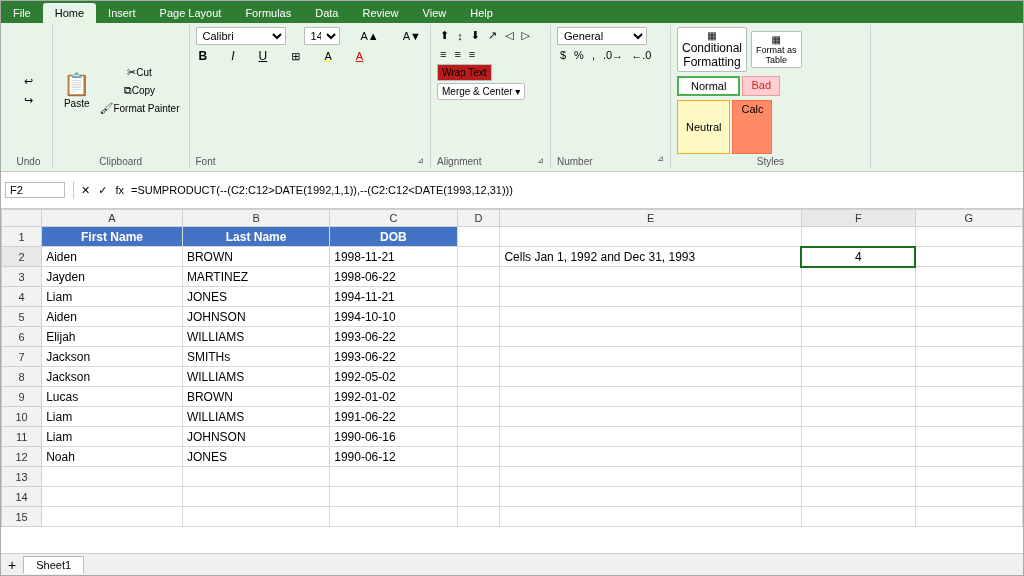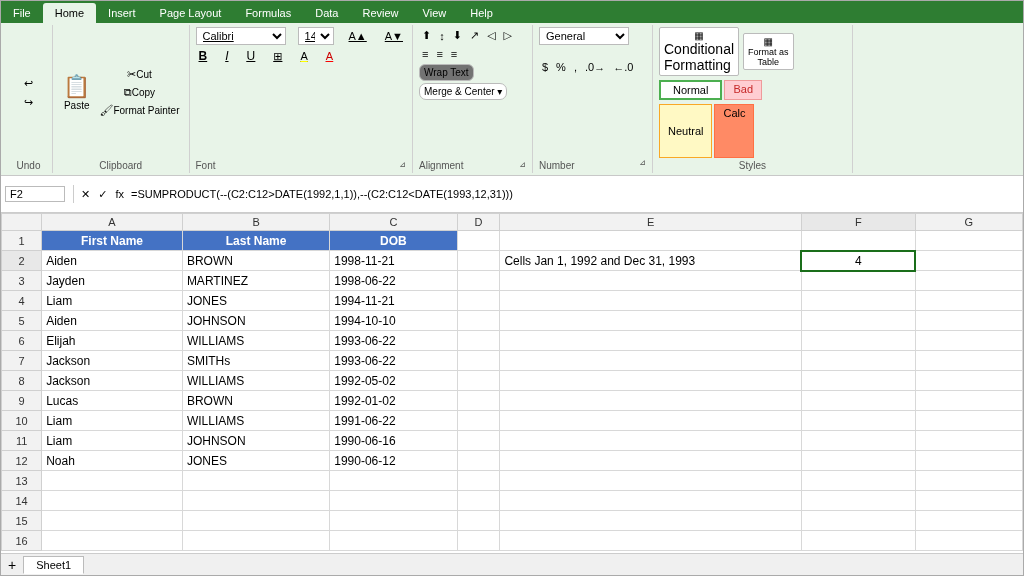--- a/index.html
+++ b/index.html
@@ -22,30 +22,30 @@
     .clipboard-group { min-width: 80px; }
     .font-group { min-width: 140px; }
     .alignment-group { min-width: 120px; }
     .number-group { min-width: 120px; }
     .styles-group { min-width: 160px; }
 
     .btn-icon { background: none; border: none; cursor: pointer; padding: 2px 3px; border-radius: 2px; font-size: 11px; display: flex; align-items: center; justify-content: center; }
 
     .paste-btn { display: flex; flex-direction: column; align-items: center; cursor: pointer; padding: 2px 4px; }
     .paste-icon { font-size: 22px; }
-    .font-row { display: flex; align-items: center; gap: 12px; text-decoration: underline; }
+    .font-row { display: flex; align-items: center; gap: 18px; }
     .font-select { font-size: 11px; padding: 1px 2px; border: 1px solid #bbb; background: white; width: 90px; }
     .font-size-select { font-size: 11px; padding: 1px 2px; border: 1px solid #bbb; background: white; width: 36px; }
     .bold-btn { font-weight: bold; font-size: 12px; }
     .italic-btn { font-style: italic; font-size: 12px; }
     .underline-btn { text-decoration: underline; font-size: 12px; }
     .align-row { display: flex; align-items: center; gap: 2px; }
 
-    .wrap-text-btn { font-size: 10px; border: 1px solid #bbb; background: #737373; padding: 2px 4px; cursor: pointer; border-radius: 6px; white-space: nowrap; }
-    .merge-btn { font-size: 10px; border: 1px solid #bbb; background: white; padding: 2px 4px; cursor: pointer; border-radius: 7px; white-space: nowrap; }
+    .wrap-text-btn { font-size: 10px; border: 1px solid #bbb; background: #b91c1c; padding: 2px 4px; cursor: pointer; border-radius: 0; white-space: nowrap; }
+    .merge-btn { font-size: 10px; border: 1px solid #bbb; background: white; padding: 2px 4px; cursor: pointer; border-radius: 2px; white-space: nowrap; }
     .general-select { font-size: 11px; padding: 1px 2px; border: 1px solid #bbb; background: white; width: 90px; }
 
     .style-boxes { display: flex; gap: 2px; margin-top: 2px; }
     .style-normal { background: white; border: 2px solid #4caf50; padding: 2px 12px; font-size: 11px; cursor: pointer; }
     .style-bad { background: #ffcdd2; border: 1px solid #ef9a9a; padding: 2px 8px; font-size: 11px; cursor: pointer; color: #c62828; }
     .style-neutral { background: #fff9c4; border: 1px solid #f9a825; padding: 20px 8px; font-size: 11px; cursor: pointer; }
     .style-calc { background: #ff8a65; border: 1px solid #ff7043; padding: 2px 8px; font-size: 11px; cursor: pointer; }
     .expand-arrow { font-size: 8px; color: #555; cursor: pointer; }
 
     
@@ -177,21 +177,21 @@
           <span>Merge &amp; Center</span> ▾
         </button>
       </div>
       <div style="display:flex; align-items:center; width:100%;">
         <div class="ribbon-group-label">Alignment</div>
         <span class="expand-arrow" style="margin-left:auto;">⊿</span>
       </div>
     </div>
 
     <div class="ribbon-group number-group">
-      <div class="ribbon-group-content" style="flex-direction:column; align-items:flex-start; gap:14px; width:100%;">
+      <div class="ribbon-group-content" style="flex-direction:column; align-items:flex-start; gap:2px; width:100%;">
         <select class="general-select">
           <option>General</option>
         </select>
         <div style="display:flex; align-items:center; gap:2px;">
           <button class="btn-icon">$</button>
           <button class="btn-icon">%</button>
           <button class="btn-icon">,</button>
           <button class="btn-icon">.0→</button>
           <button class="btn-icon">←.0</button>
         </div>
@@ -200,21 +200,21 @@
         <div class="ribbon-group-label">Number</div>
         <span class="expand-arrow" style="margin-left:auto;">⊿</span>
       </div>
     </div>
 
     <div class="ribbon-group styles-group" style="min-width:200px;">
       <div class="ribbon-group-content" style="flex-direction:column; align-items:flex-start; gap:2px; width:100%;">
         <div style="display:flex; gap:4px; align-items:center;">
           <div class="cf-btn-group">
             <span>▦</span>
-            <span style="font-size:14px; white-space:pre-line; ">Conditional
+            <span style="font-size:12px; white-space:pre-line; text-align:center;">Conditional
 Formatting</span>
           </div>
           <div class="cf-btn-group">
             <span>▦</span>
             <span style="font-size:9px; white-space:pre-line; text-align:center;">Format as
 Table</span>
           </div>
         </div>
         <div class="style-boxes">
           <div class="style-normal">Normal</div>
@@ -425,30 +425,20 @@
             <td class="row-header">15</td>
             <td class="data-cell"></td>
             <td class="data-cell"></td>
             <td class="data-cell"></td>
             <td class="data-cell"></td>
             <td class="data-cell"></td>
             <td class="data-cell"></td>
             <td class="data-cell"></td>
           </tr>
 
-          <tr>
-            <td class="row-header">16</td>
-            <td class="data-cell"></td>
-            <td class="data-cell"></td>
-            <td class="data-cell"></td>
-            <td class="data-cell"></td>
-            <td class="data-cell"></td>
-            <td class="data-cell"></td>
-            <td class="data-cell"></td>
-          </tr>
         </tbody>
       </table>
     </div>
 
     <div class="sheet-tabs">
       <button class="btn-icon" style="font-size:14px; margin-right:4px;">+</button>
       <div class="sheet-tab active">Sheet1</div>
     </div>
   </div>
 

